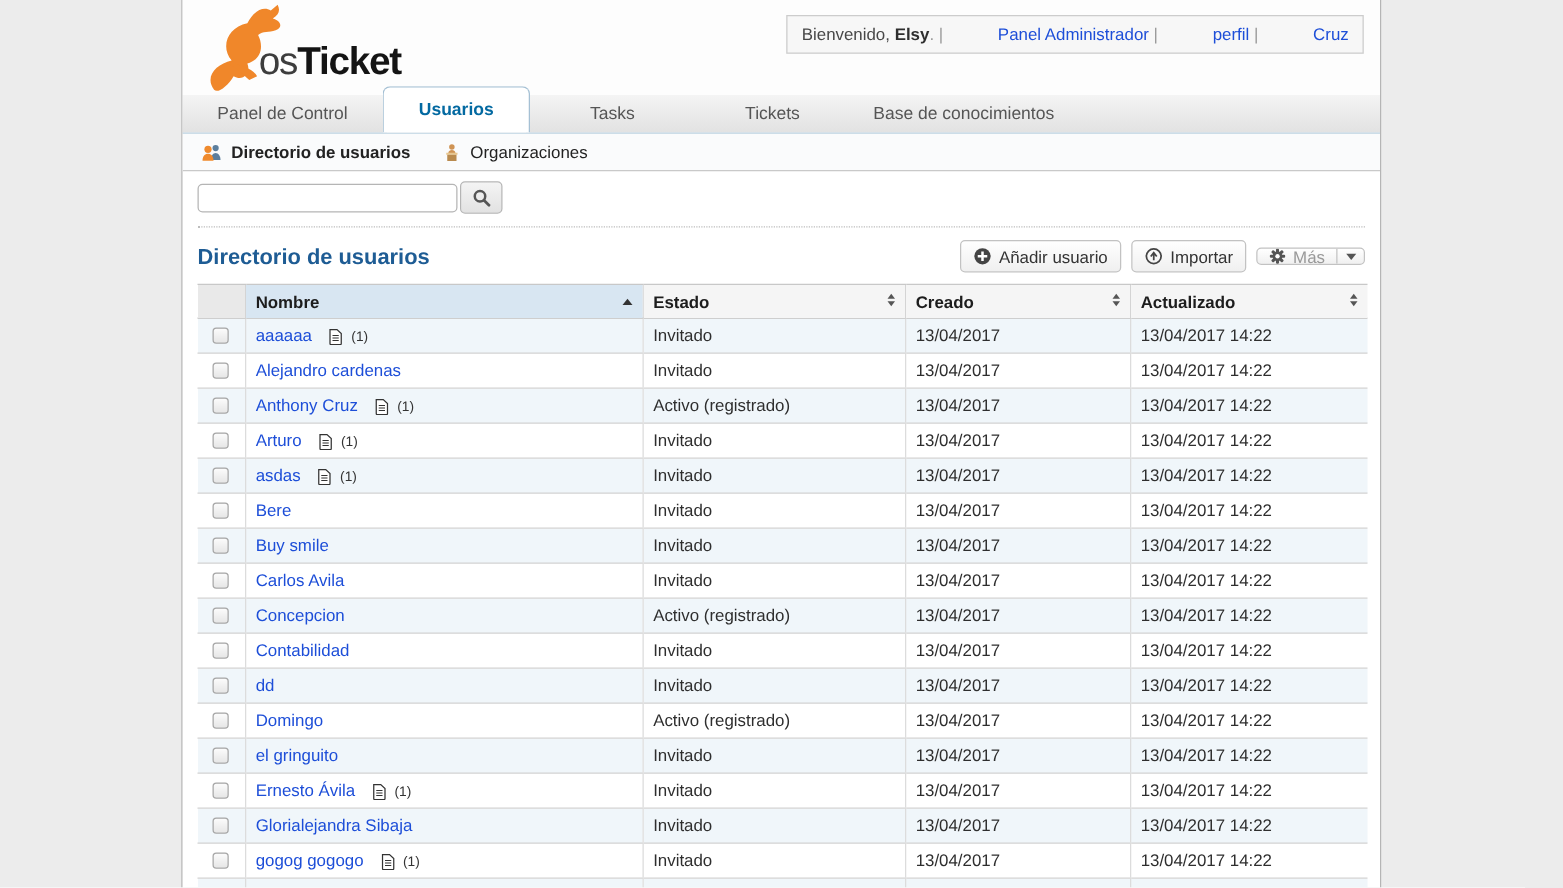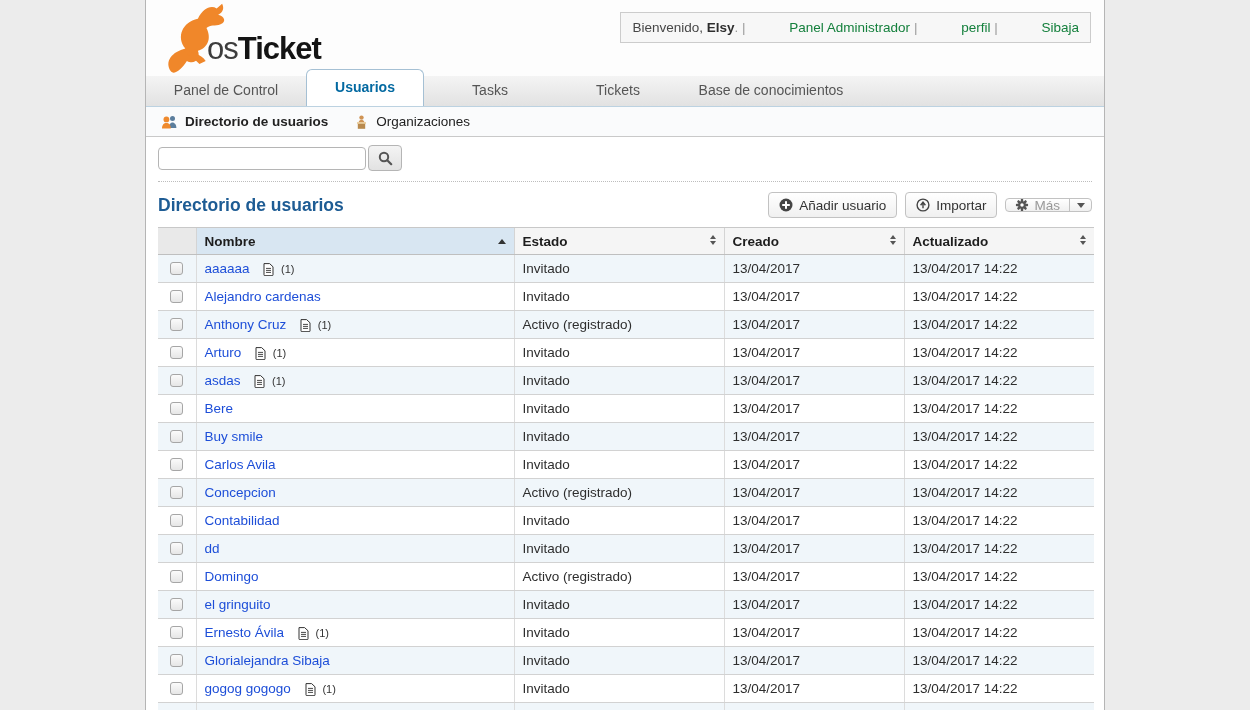--- a/index.html
+++ b/index.html
@@ -21,21 +21,21 @@
   .logo svg.kangaroo { position:absolute; left:0; top:2px; z-index:1; }
   .logo-text { position:absolute; left:55px; top:32px; z-index:2; font-size:31px; letter-spacing:-1px; line-height:1; }
   .logo-os { color:#3d3d3d; font-weight:400; }
   .logo-ticket { color:#141414; font-weight:bold; }
   .welcome-box {
     position:absolute; right:13px; top:12px;
     background:#f7f7f7; border:1px solid #cccccc;
     padding:7px 11px; font-size:13.5px; color:#474747; white-space:nowrap;
   }
   .welcome-box b { color:#2e2e2e; }
-  .welcome-box a { color:#15803d; text-decoration:none;padding-left:40px; }
+  .welcome-box a { color:#1d4ed8; text-decoration:none;padding-left:40px; }
   .welcome-sep { color:#9a9a9a; }
   
   .tab-bar {
     height:31px; display:flex; align-items:flex-end;
     background:linear-gradient(#f4f4f4,#e2e2e2);
     border-bottom:1px solid #bcd2e1; position:relative;
   }
   .tab { height:31px; line-height:31px; text-align:center; font-size:14px; color:#555; cursor:pointer;margin-top:33px; }
   .tab:nth-child(1){width:160px;} .tab:nth-child(2){width:118px;}
   .tab:nth-child(3){width:132px;} .tab:nth-child(4){width:124px;}
@@ -124,21 +124,21 @@
       </svg>
       <span class="logo-text"><span class="logo-os">os</span><span class="logo-ticket">Ticket</span></span>
     </a>
     <div class="welcome-box">
       <span>Bienvenido,</span>
       <b>Elsy</b><span class="welcome-sep">. |</span>
       <a>Panel Administrador</a>
       <span class="welcome-sep">|</span>
       <a>perfil</a>
       <span class="welcome-sep">|</span>
-      <a>Sibaja</a>
+      <a>Cruz</a>
     </div>
   </div>
 
   <div class="tab-bar">
     <div class="tab">Panel de Control</div>
     <div class="tab active">Usuarios</div>
     <div class="tab">Tasks</div>
     <div class="tab">Tickets</div>
     <div class="tab">Base de conocimientos</div>
   </div>

